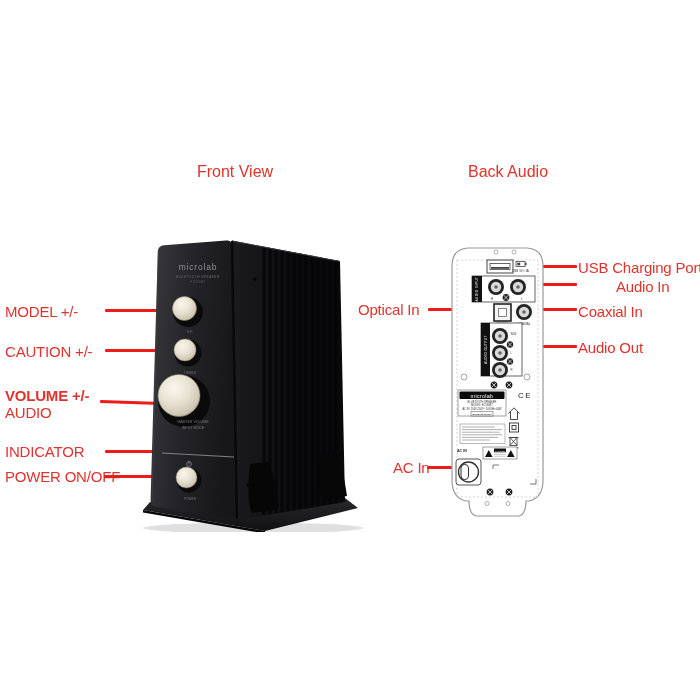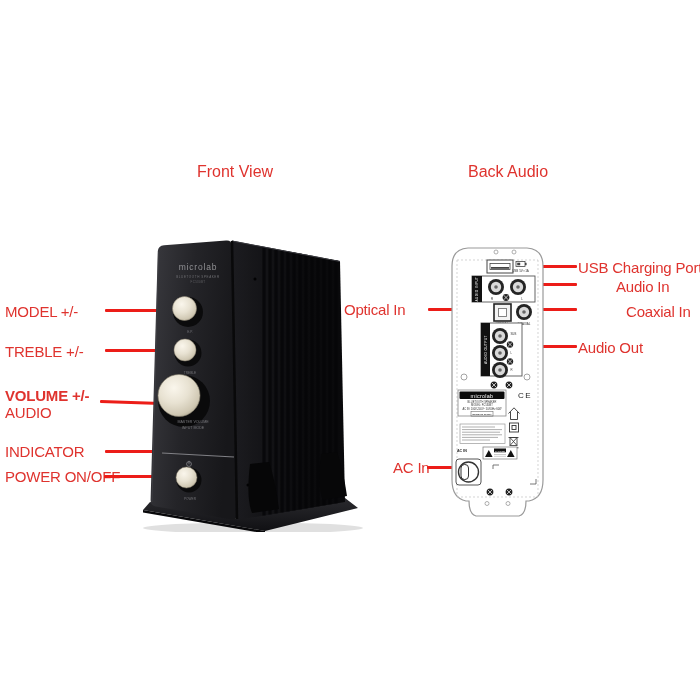--- a/index.html
+++ b/index.html
@@ -22,37 +22,37 @@
   svg{position:absolute;font-family:"Liberation Sans", sans-serif;}
   svg text{font-family:"Liberation Sans", sans-serif;}
 </style>
 </head>
 <body>
 
 <div class="title" style="left:150px;top:163px;width:170px;">Front View</div>
 <div class="title" style="left:422px;top:163px;width:172px;">Back Audio</div>
 
 <div class="callout" style="left:5px;top:304px;">MODEL +/-</div>
-<div class="callout" style="left:5px;top:344px;">TREBLE +/-</div>
+<div class="callout" style="left:5px;top:344px;">CAUTION +/-</div>
 <div class="callout" style="left:5px;top:388px;font-weight:bold;">VOLUME +/-</div>
 <div class="callout" style="left:5px;top:405px;">AUDIO</div>
 <div class="callout" style="left:5px;top:444px;">INDICATOR</div>
 <div class="callout" style="left:5px;top:469px;">POWER ON/OFF</div>
 
 <div class="leader" style="left:105px;top:309px;width:65px;"></div>
 <div class="leader" style="left:105px;top:349px;width:68px;"></div>
 <div class="leader" style="left:100px;top:401px;width:62px;transform:rotate(2deg);"></div>
 <div class="leader" style="left:105px;top:450px;width:55px;"></div>
 <div class="leader" style="left:104px;top:475px;width:70px;"></div>
 
-<div class="callout" style="left:344px;top:302px;">Optical In</div>
+<div class="callout" style="left:358px;top:302px;">Optical In</div>
 <div class="callout" style="left:393px;top:460px;">AC In</div>
 <div class="callout" style="left:578px;top:260px;">USB Charging Port</div>
 <div class="callout" style="left:578px;top:279px;margin-left:38px;">Audio In</div>
-<div class="callout" style="left:578px;top:304px;margin-left:48px;">Coaxial In</div>
+<div class="callout" style="left:578px;top:304px;">Coaxial In</div>
 <div class="callout" style="left:578px;top:340px;text-align:right;">Audio Out</div>
 
 <div class="leader thin" style="left:428px;top:308px;width:64px;"></div>
 <div class="leader thin" style="left:427px;top:466px;width:32px;"></div>
 <div class="leader thin" style="left:529px;top:265px;width:48px;"></div>
 <div class="leader thin" style="left:538px;top:283px;width:39px;"></div>
 <div class="leader thin" style="left:534px;top:308px;width:43px;"></div>
 <div class="leader thin" style="left:528px;top:345px;width:49px;"></div>
 
 <svg style="left:138px;top:232px;" width="225" height="300" viewBox="0 0 225 300">

